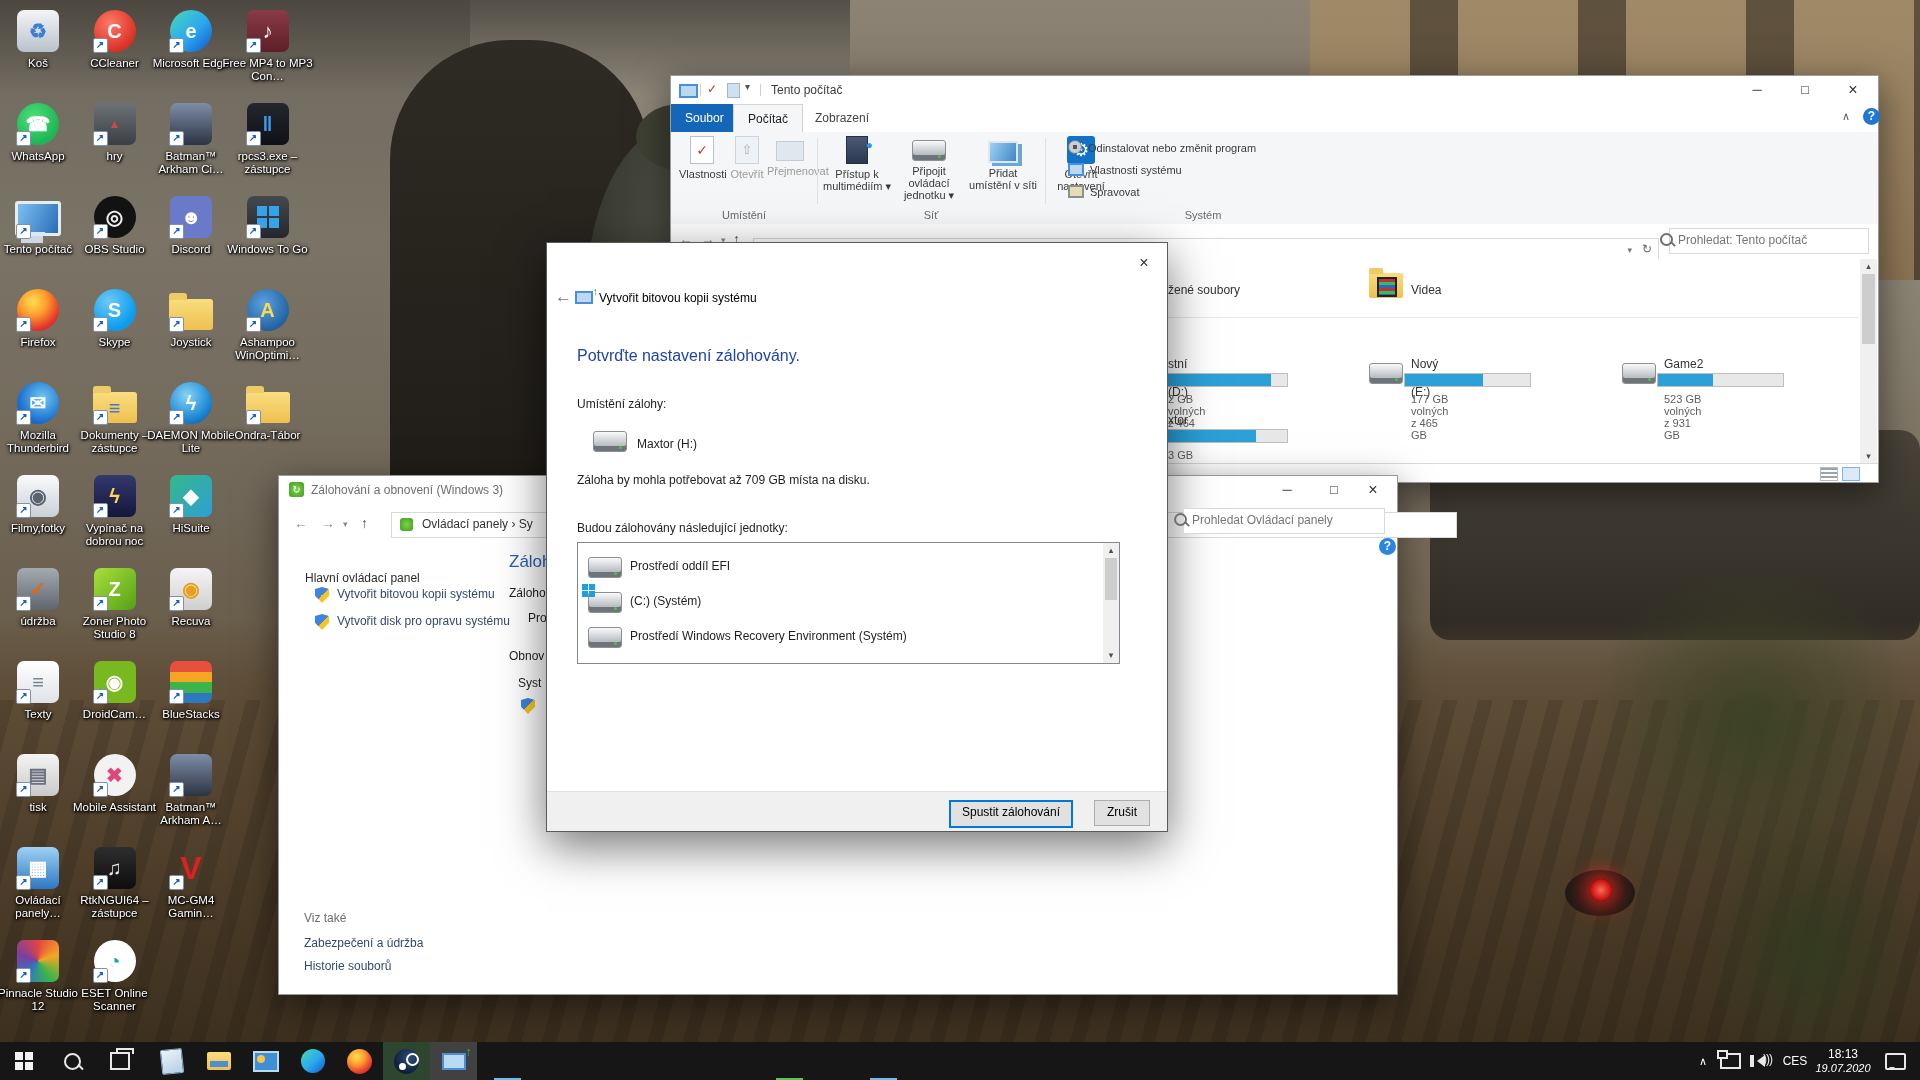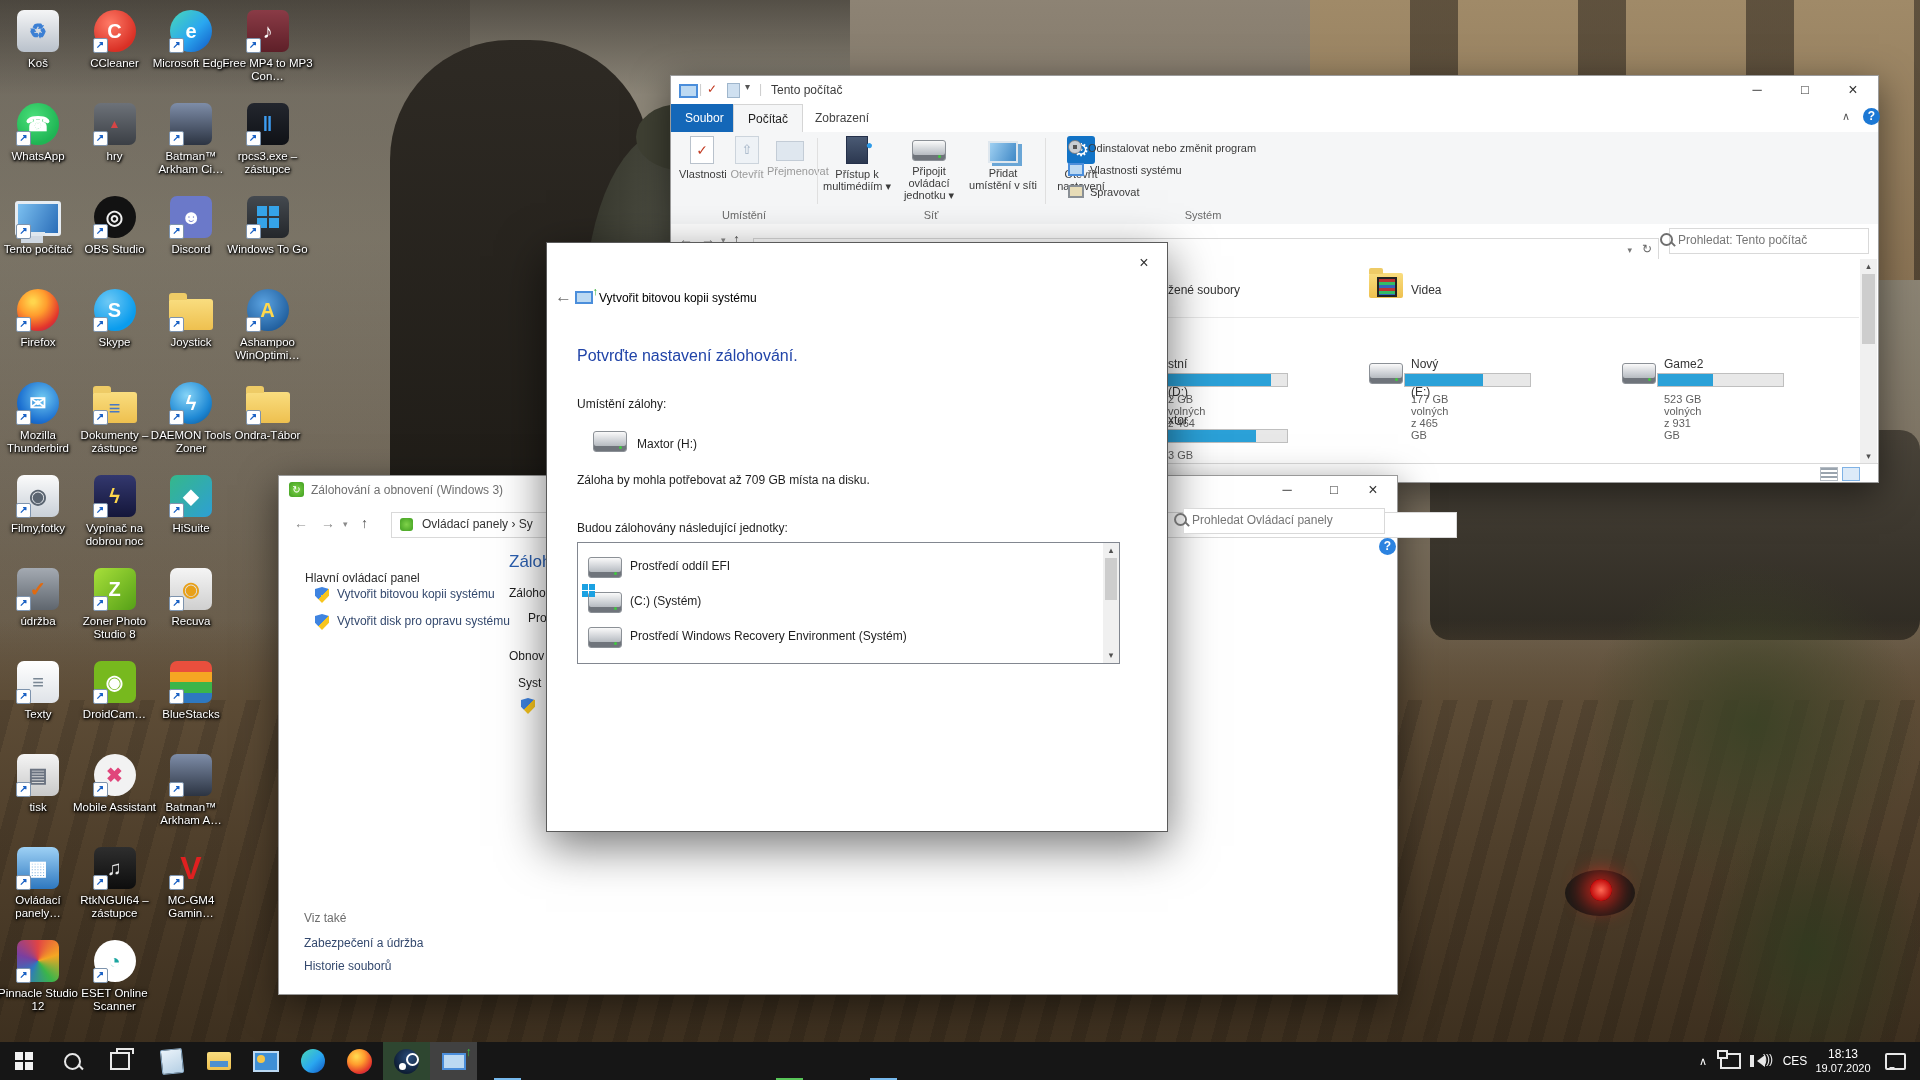--- a/index.html
+++ b/index.html
@@ -276,21 +276,21 @@
         </div>
         <div class="dlabel">Dokumenty – zástupce</div>
       </div>
       <div class="dicon" style="left: 145px; top: 380px;">
         <div class="dic">
           <div class="shape-circle" style="background: radial-gradient(circle at 40% 32%, rgb(134, 212, 247), rgb(30, 136, 212) 62%, rgb(11, 79, 142));">
             <span style="color: rgb(255, 255, 255); font-size: 20px; font-weight: bold; line-height: 1;">ϟ</span>
           </div>
           <div class="sc-badge">↗</div>
         </div>
-        <div class="dlabel">DAEMON Tools Zoner</div>
+        <div class="dlabel">DAEMON Mobile Lite</div>
       </div>
       <div class="dicon" style="left: 221.5px; top: 380px;">
         <div class="dic">
           <div class="shape-folder"></div>
           <div class="sc-badge">↗</div>
         </div>
         <div class="dlabel">Ondra-Tábor</div>
       </div>
       <div class="dicon" style="left: -8px; top: 473px;">
         <div class="dic">
@@ -623,21 +623,21 @@
     <div class="abs shield" style="left:242px;top:222px;"></div>
   </div>
 
   <div id="dialog" class="win">
     <div class="abs" style="right:8px;top:8px;width:30px;height:24px;text-align:center;line-height:24px;font-size:16px;color:#333;">×</div>
     <span class="abs" style="left:8px;top:44px;font-size:17px;color:#707070;">←</span>
     <div class="abs" style="left:28px;top:48px;width:14px;height:9px;border:2px solid #4b8edb;background:#bcd9f2;">
       <span style="position:absolute;right:-7px;top:-8px;color:#2faa2f;font-weight:bold;font-size:11px;">↑</span>
     </div>
     <span class="abs" style="left:52px;top:48px;color:#000;">Vytvořit bitovou kopii systému</span>
-    <span class="abs dlg-head" style="left:30px;top:104px;">Potvrďte nastavení zálohování.</span>
+    <span class="abs dlg-head" style="left:30px;top:104px;">Potvrďte nastavení zálohovány.</span>
     <span class="abs" style="left:30px;top:154px;">Umístění zálohy:</span>
     <div class="abs hdd" style="left:46px;top:188px;"></div>
     <span class="abs" style="left:90px;top:194px;">Maxtor (H:)</span>
     <span class="abs" style="left:30px;top:230px;">Záloha by mohla potřebovat až 709 GB místa na disku.</span>
     <span class="abs" style="left:30px;top:278px;">Budou zálohovány následující jednotky:</span>
     <div class="listbox" style="left:30px;top:299px;width:541px;height:120px;">
       <div id="dlg-items">
           <div style="position: absolute; left: 0px; top: 8px; width: 520px; height: 32px;">
             <div class="hdd" style="position: absolute; left: 10px; top: 6px;"></div>
             <div style="position: absolute; left: 52px; top: 8px;">Prostředí oddíl EFI</div>
@@ -656,20 +656,24 @@
             <div class="hdd" style="position: absolute; left: 10px; top: 6px;"></div>
             <div style="position: absolute; left: 52px; top: 8px;">Prostředí Windows Recovery Environment (Systém)</div>
           </div>
         </div>
       <div class="sb" style="right:0;top:0;width:16px;bottom:0;background:#f0f0f0;">
         <div class="ar" style="top:0;">▴</div>
         <div class="thumb" style="top:15px;height:42px;"></div>
         <div class="ar" style="bottom:0;">▾</div>
       </div>
     </div>
+    <div class="bstrip">
+      <div class="btn default" style="left:402px;top:8px;width:120px;">Spustit zálohování</div>
+      <div class="btn" style="left:547px;top:8px;width:54px;">Zrušit</div>
+    </div>
   </div>
 
   <div id="taskbar">
     <div id="tb-apps">
         <div class="tbtn" style="left: 0px; width: 48px;">
           <div class="startflag">
             <div></div>
             <div></div>
             <div></div>
             <div></div>
@@ -721,20 +725,20 @@
       </div>
     <div class="tray" style="left:1716px;width:28px;">
         <span class="netic"></span>
       </div>
     <div class="tray" style="left:1746px;width:30px;">
         <span class="spk"></span>
       </div>
     <div class="tray" style="left:1780px;width:30px;font-size:12px;">CES</div>
     <div class="tray" style="left:1812px;width:62px;flex-direction:column;font-size:12px;line-height:14px;">
       <span>18:13</span>
-      <span style="font-size:11px;">19.07.2020</span>
+      <span style="font-size:11px;font-style:italic;">19.07.2020</span>
     </div>
     <div class="tray" style="left:1878px;width:34px;">
         <span class="bubble"></span>
       </div>
   </div>
 
 </div>
 
 </body></html>

